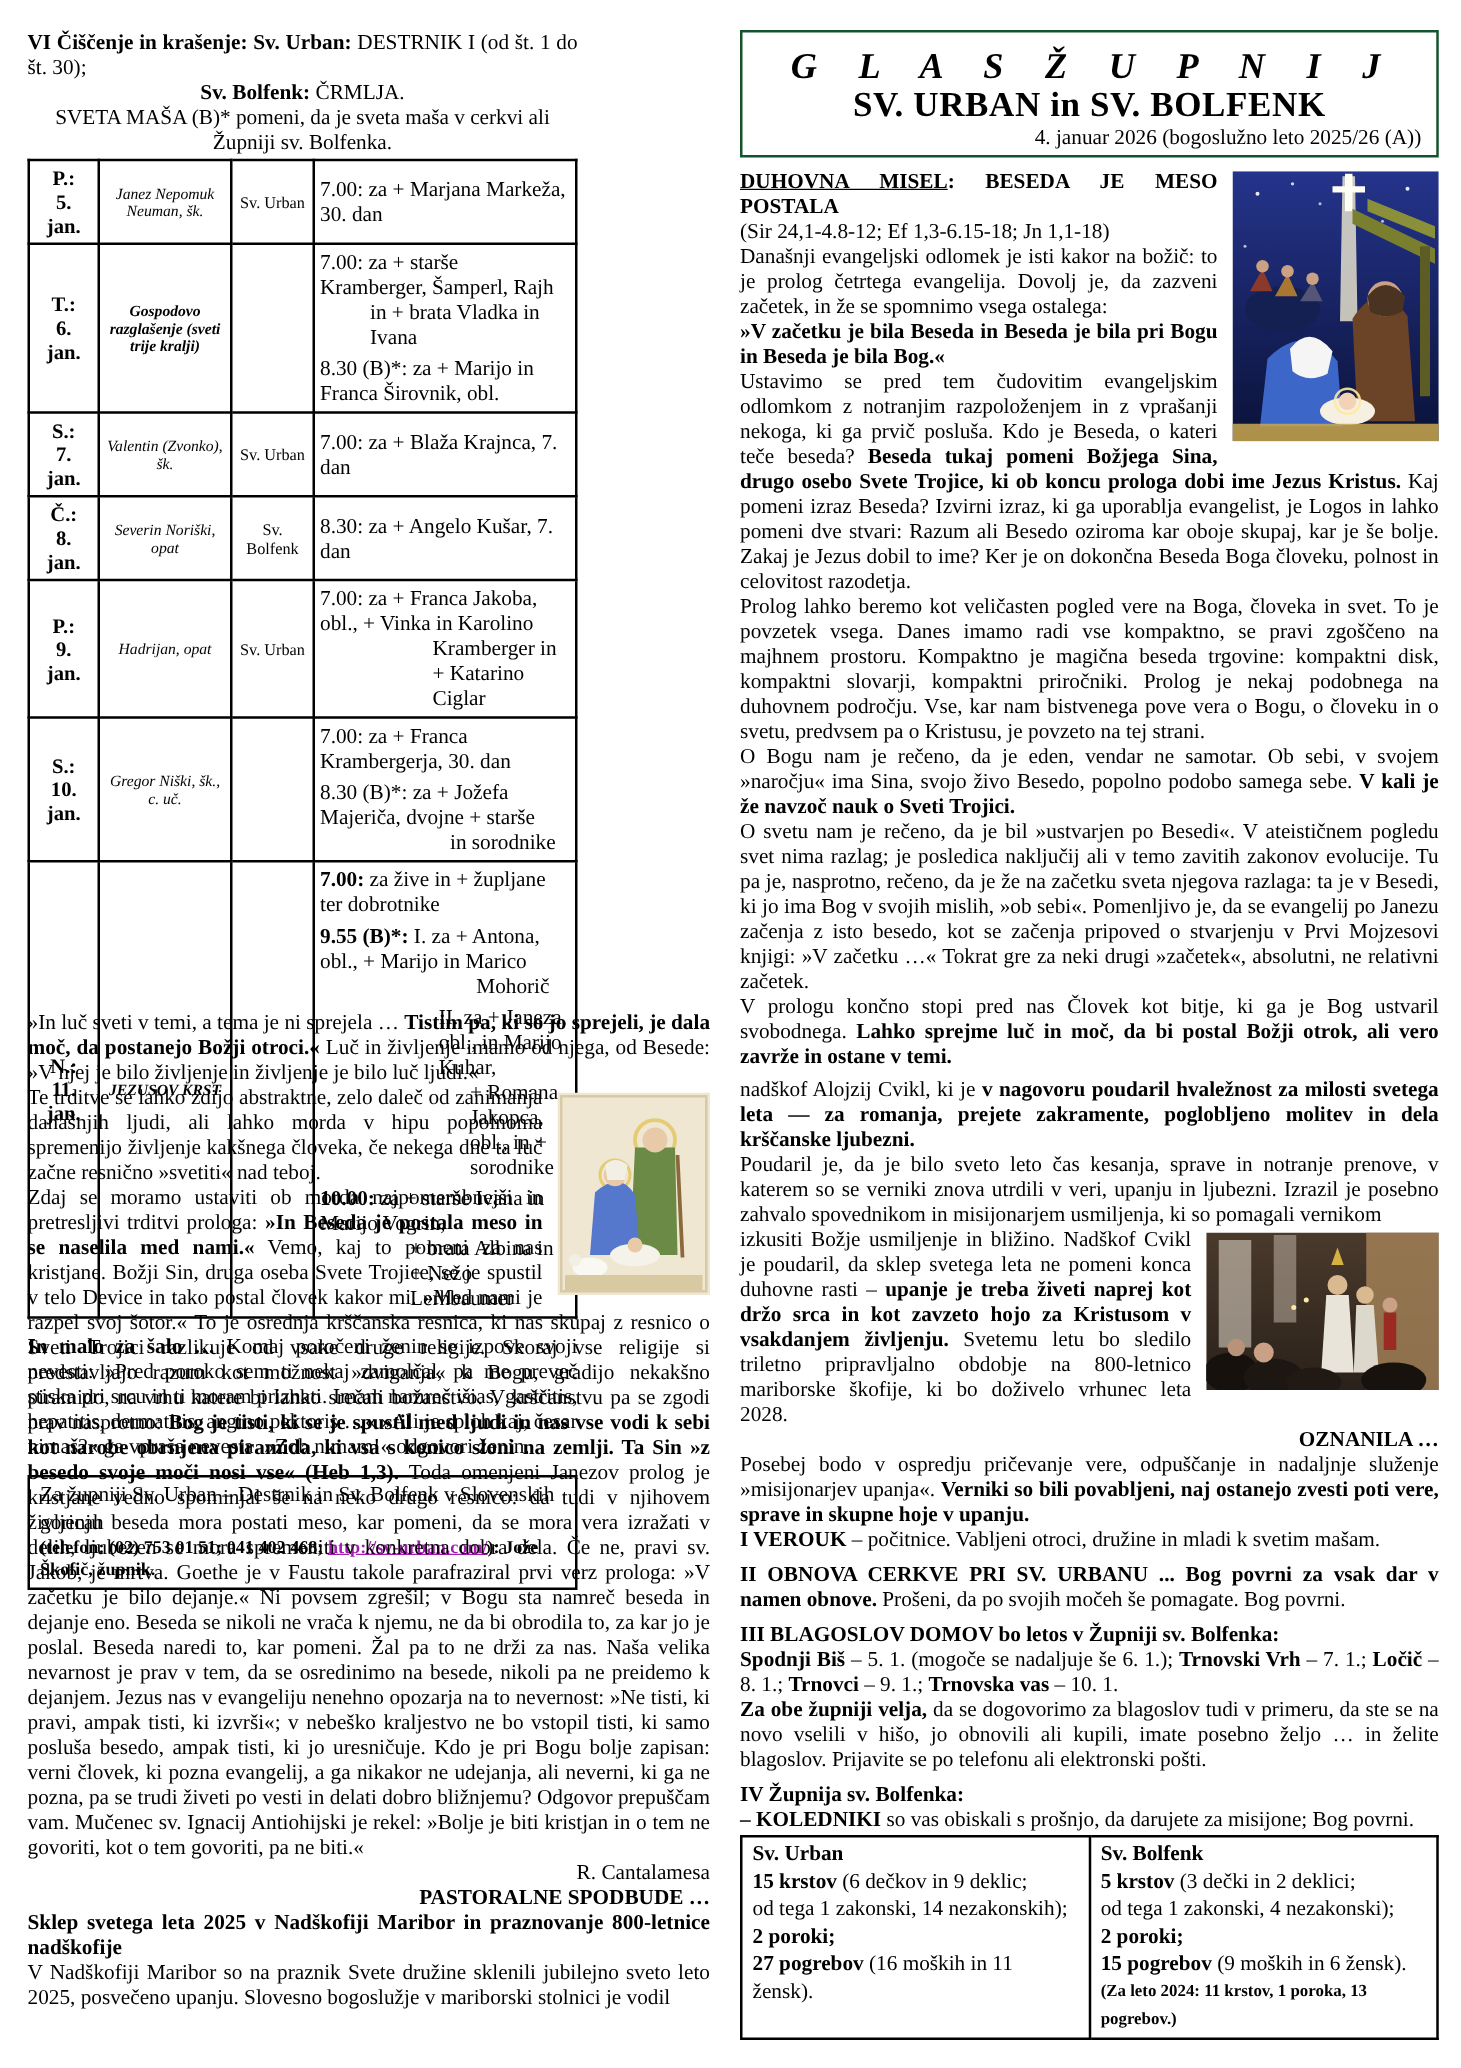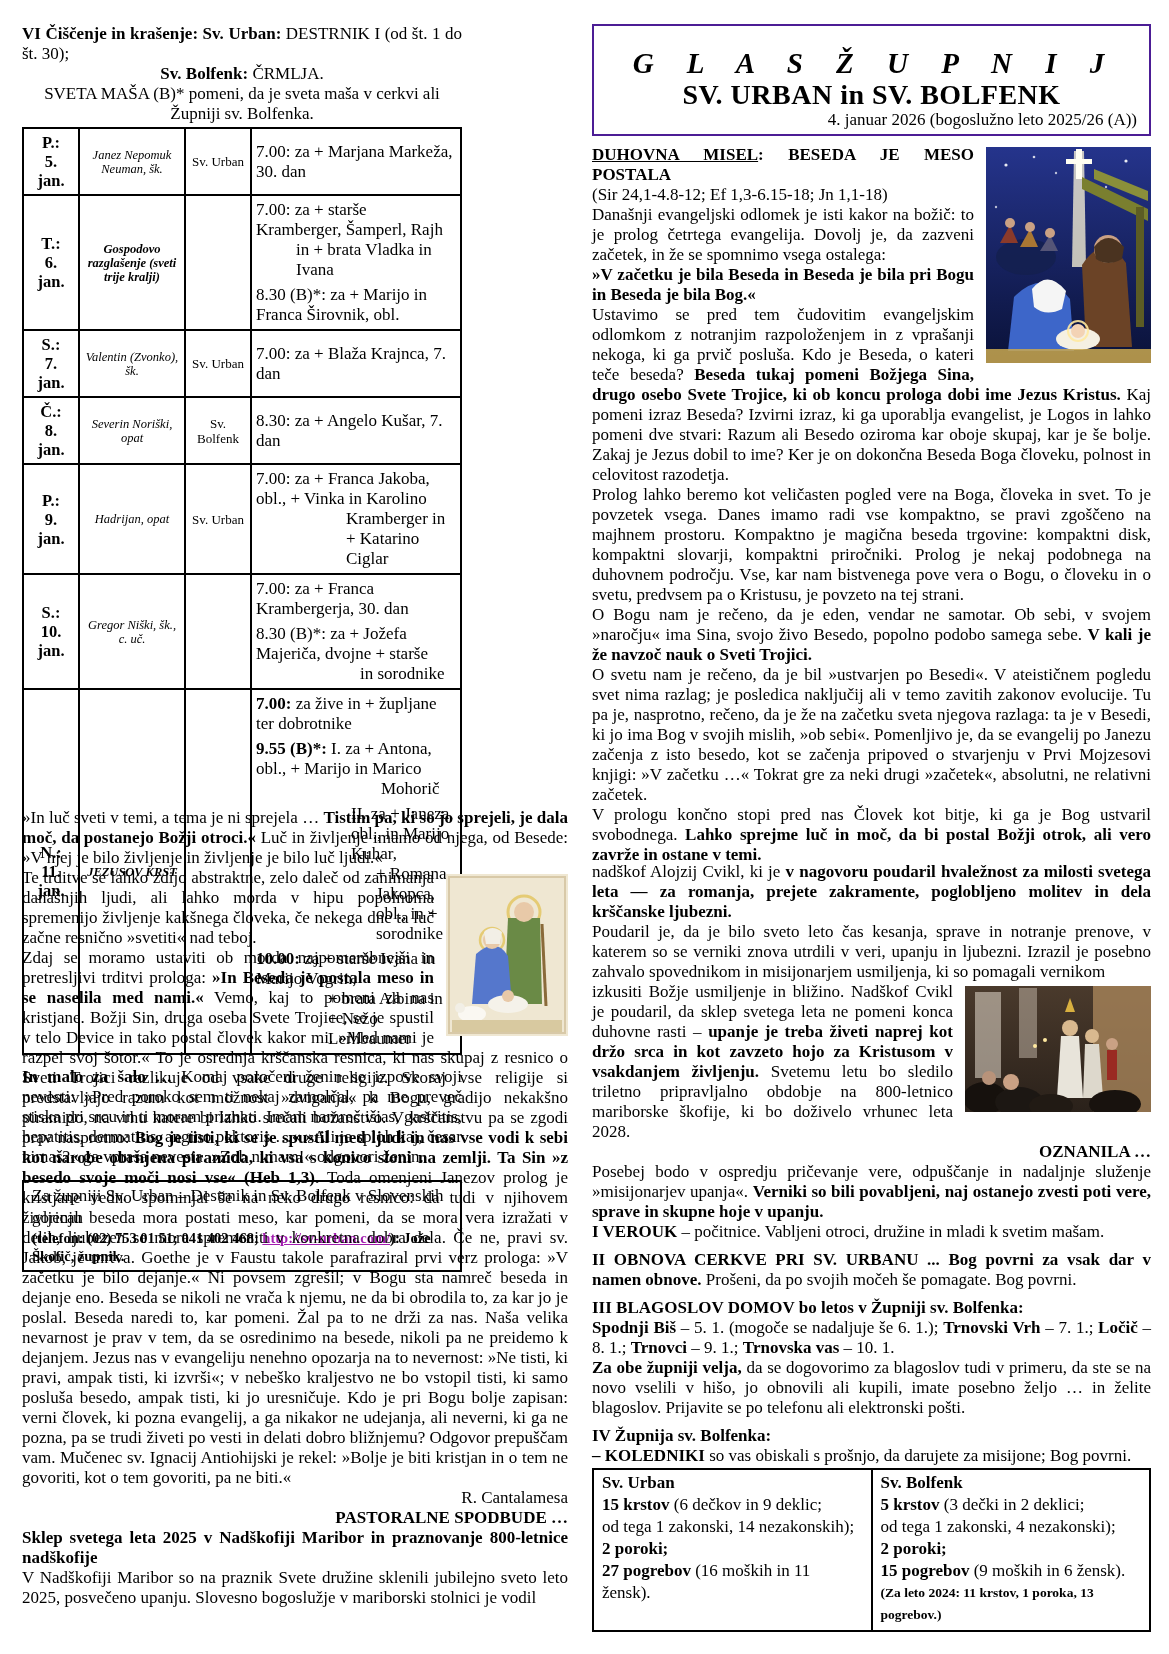--- a/index.html
+++ b/index.html
@@ -29,21 +29,21 @@
   td.church{width:56px;text-align:center;font-size:13px;line-height:15px;}
   td.intent{font-size:17px;line-height:20px;margin-top:36px;}
   .tgap{margin-top:5px;}
   .indA{padding-left:40px;}.indB{padding-left:90px;}.indC{padding-left:104px;}
   .indD{padding-left:125px;}.indE{padding-left:95px;}.indF{padding-left:120px;}.indG{padding-left:72px;}
   
   .contact-box{border:2px solid #000;margin-top:13px;padding:3px 8px 5px;}
   .contact-box .l1{font-size:17px;line-height:22px;text-align:left;}
   .contact-box .l2{font-size:14.5px;line-height:18px;font-weight:bold;text-align:left;}
   
-  .masthead{border:2px solid #4c1d95;padding:20px 10px 4px;}
+  .masthead{border:2px solid #14532d;padding:10px 10px 4px;}
   .m1{font-size:29px;font-weight:bold;font-style:italic;text-align:center;letter-spacing:6px;word-spacing:14px;line-height:34px;}
   .m2{font-size:28px;font-weight:bold;text-align:center;line-height:30px;letter-spacing:0.5px;}
   .m3{font-size:17px;text-align:right;line-height:20px;padding-right:2px;}
   .art{margin-top:9px;}
   
   .fr{float:right;}
   #nativity-img{width:165px;height:216px;margin:2px 0 4px 12px;}
   #card-img{width:122px;height:162px;margin:6px 0 6px 12px;}
   #photo-img{width:186px;height:126px;margin:4px 0 6px 12px;}
   svg{display:block;}

